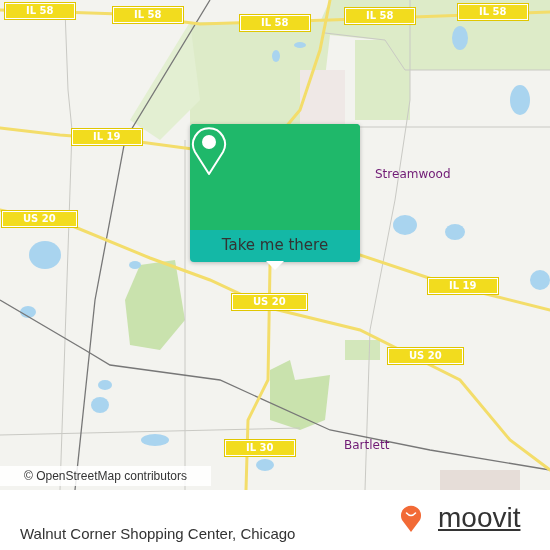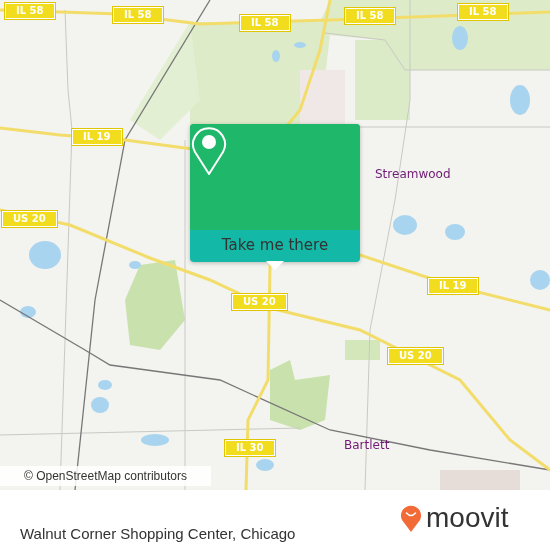--- a/index.html
+++ b/index.html
@@ -1,30 +1,30 @@
 <!DOCTYPE html>
 <html><head>
 <meta charset="utf-8">
 <style>
   html, body { margin: 0; padding: 0; }
   body { width: 550px; height: 550px; position: relative; overflow: hidden; background: #fff; font-family: "DejaVu Sans", sans-serif; }
   #map { position: absolute; left: 0; top: 0; width: 550px; height: 490px; background: #f3f3ef; overflow: hidden; }
   #map svg { position: absolute; left: 0; top: 0; }
-  .shield { position: absolute; background: #f2dc1e; border: 1px solid #fff; outline: 1px solid #e0c600; color: #fff; font: bold 10px "DejaVu Sans", sans-serif; padding: 1px 10px; white-space: nowrap; line-height: 12px; }
+  .shield { position: absolute; background: #f2dc1e; border: 1px solid #fff; outline: 1px solid #e0c600; color: #fff; font: bold 10px "DejaVu Sans", sans-serif; padding: 1px 20px; white-space: nowrap; line-height: 12px; }
   .town { position: absolute; color: #701a75; font: 12px "DejaVu Sans", sans-serif; }
   .popup { position: absolute; left: 190px; top: 124px; width: 170px; height: 138px; border-radius: 4px; box-shadow: 0 1px 4px rgba(0,0,0,0.25); background: #14b8a6; }
   .popup-top { height: 106px; background: #1fb86a; border-radius: 4px 4px 0 0; position: relative; }
   .popup-pin { position: absolute; left: 66px; top: 30px; }
   .popup-btn { height: 32px; line-height: 30px; text-align: center; font-size: 15px; color: #333; cursor: pointer; }
   .popup-arrow { position: absolute; left: 76px; bottom: -8px; width: 0; height: 0; border-left: 9px solid transparent; border-right: 9px solid transparent; border-top: 9px solid #fff; }
   .attrib { position: absolute; left: 0; top: 466px; background: rgba(255,255,255,0.85); padding: 3px 24px; font: 12px "Liberation Sans", sans-serif; color: #333; }
   #footer { position: absolute; left: 0; top: 490px; width: 550px; height: 60px; background: #fff; }
   .place { position: absolute; left: 20px; top: 20px; font: 15px "Liberation Sans", sans-serif; color: #333; margin-top: 15px; }
   .logo { position: absolute; left: 400px; top: 12px; display: flex; align-items: center; }
-  .logo-text { font: 28px "Liberation Sans", sans-serif; color: #333; letter-spacing: 0px; margin-left: 4px; }
+  .logo-text { font: 28px "Liberation Sans", sans-serif; color: #333; letter-spacing: 0px; margin-left: 16px; text-decoration: underline; }
 </style>
 </head>
 <body>
 
 <div id="map">
   <svg width="550" height="490" viewBox="0 0 550 490">
 
     <path d="M190 22 L320 22 L330 0 L550 0 L550 70 L410 70 L380 40 L330 35 L320 120 L280 130 L190 130 Z" fill="#ddebc8"></path>
     <path d="M130 120 L190 22 L200 100 L160 140 Z" fill="#e3efd2"></path>
     <path d="M140 265 L175 260 L185 320 L160 350 L130 345 L125 300 Z" fill="#c9e2ad"></path>

